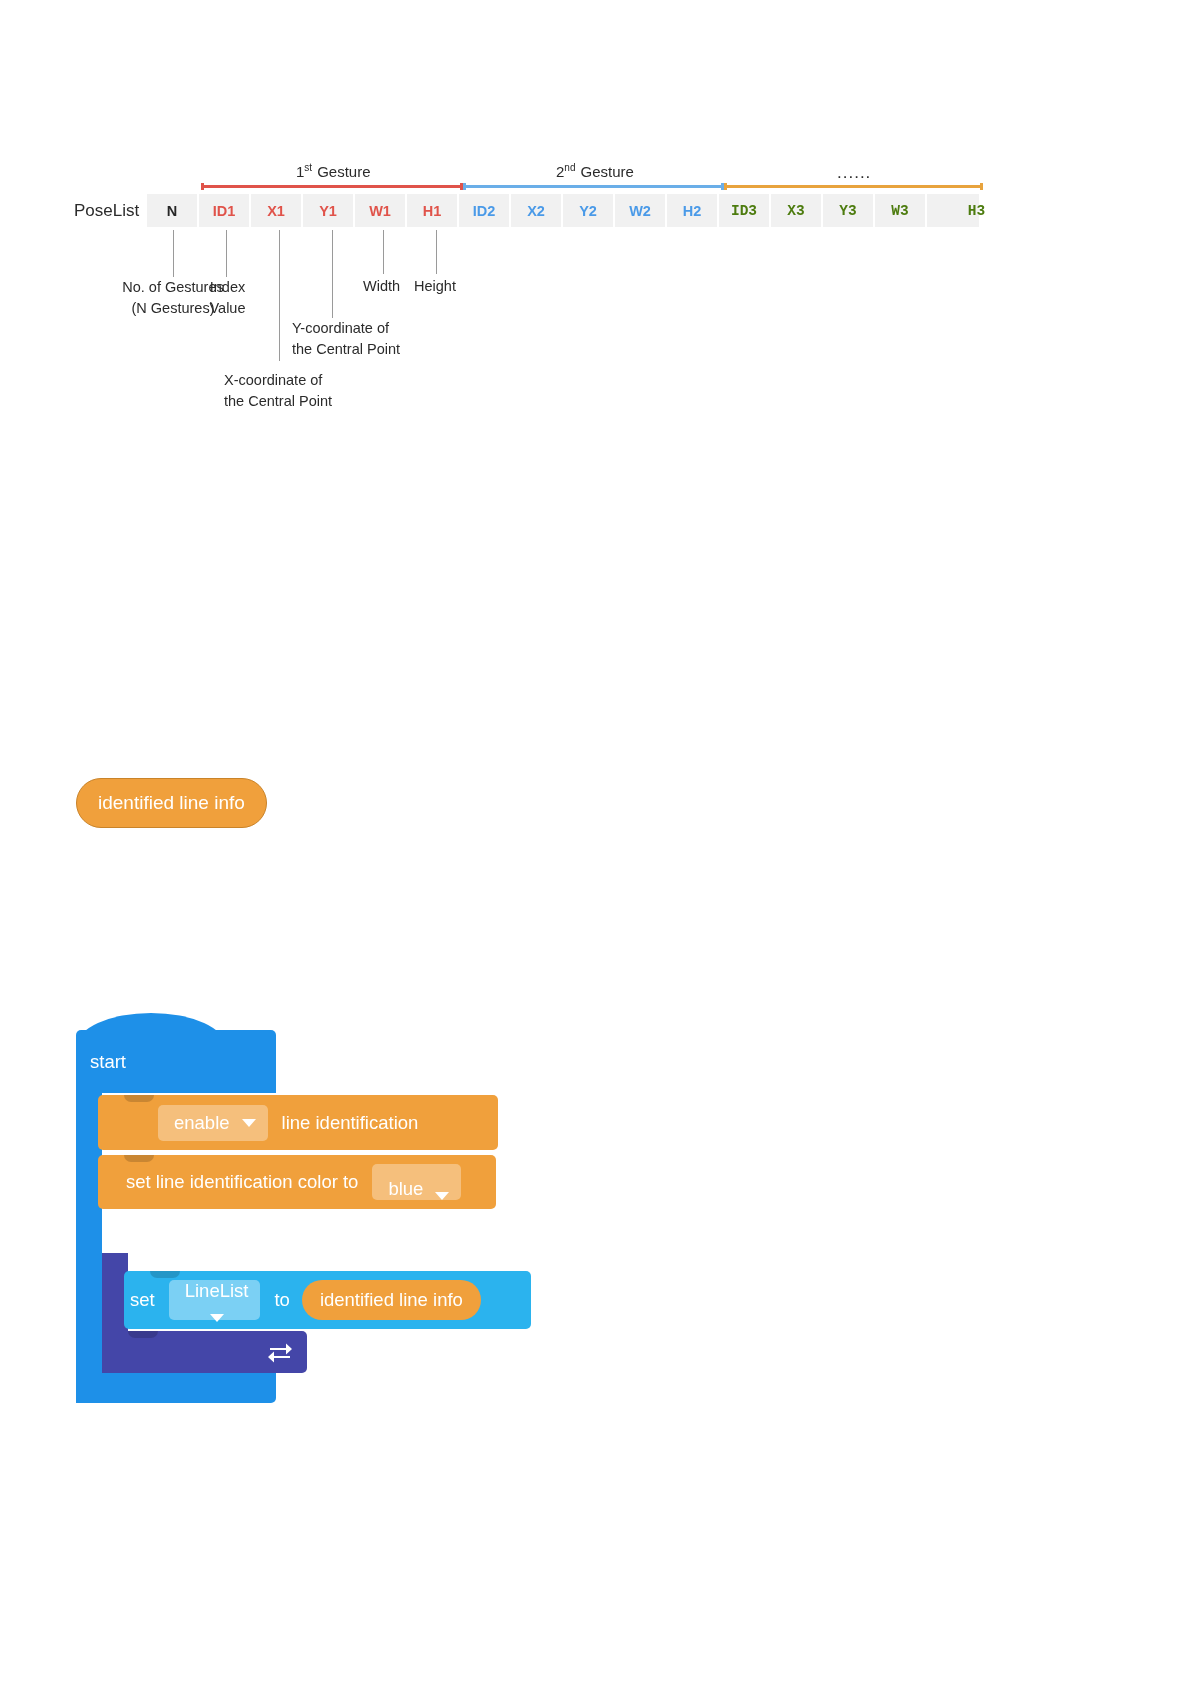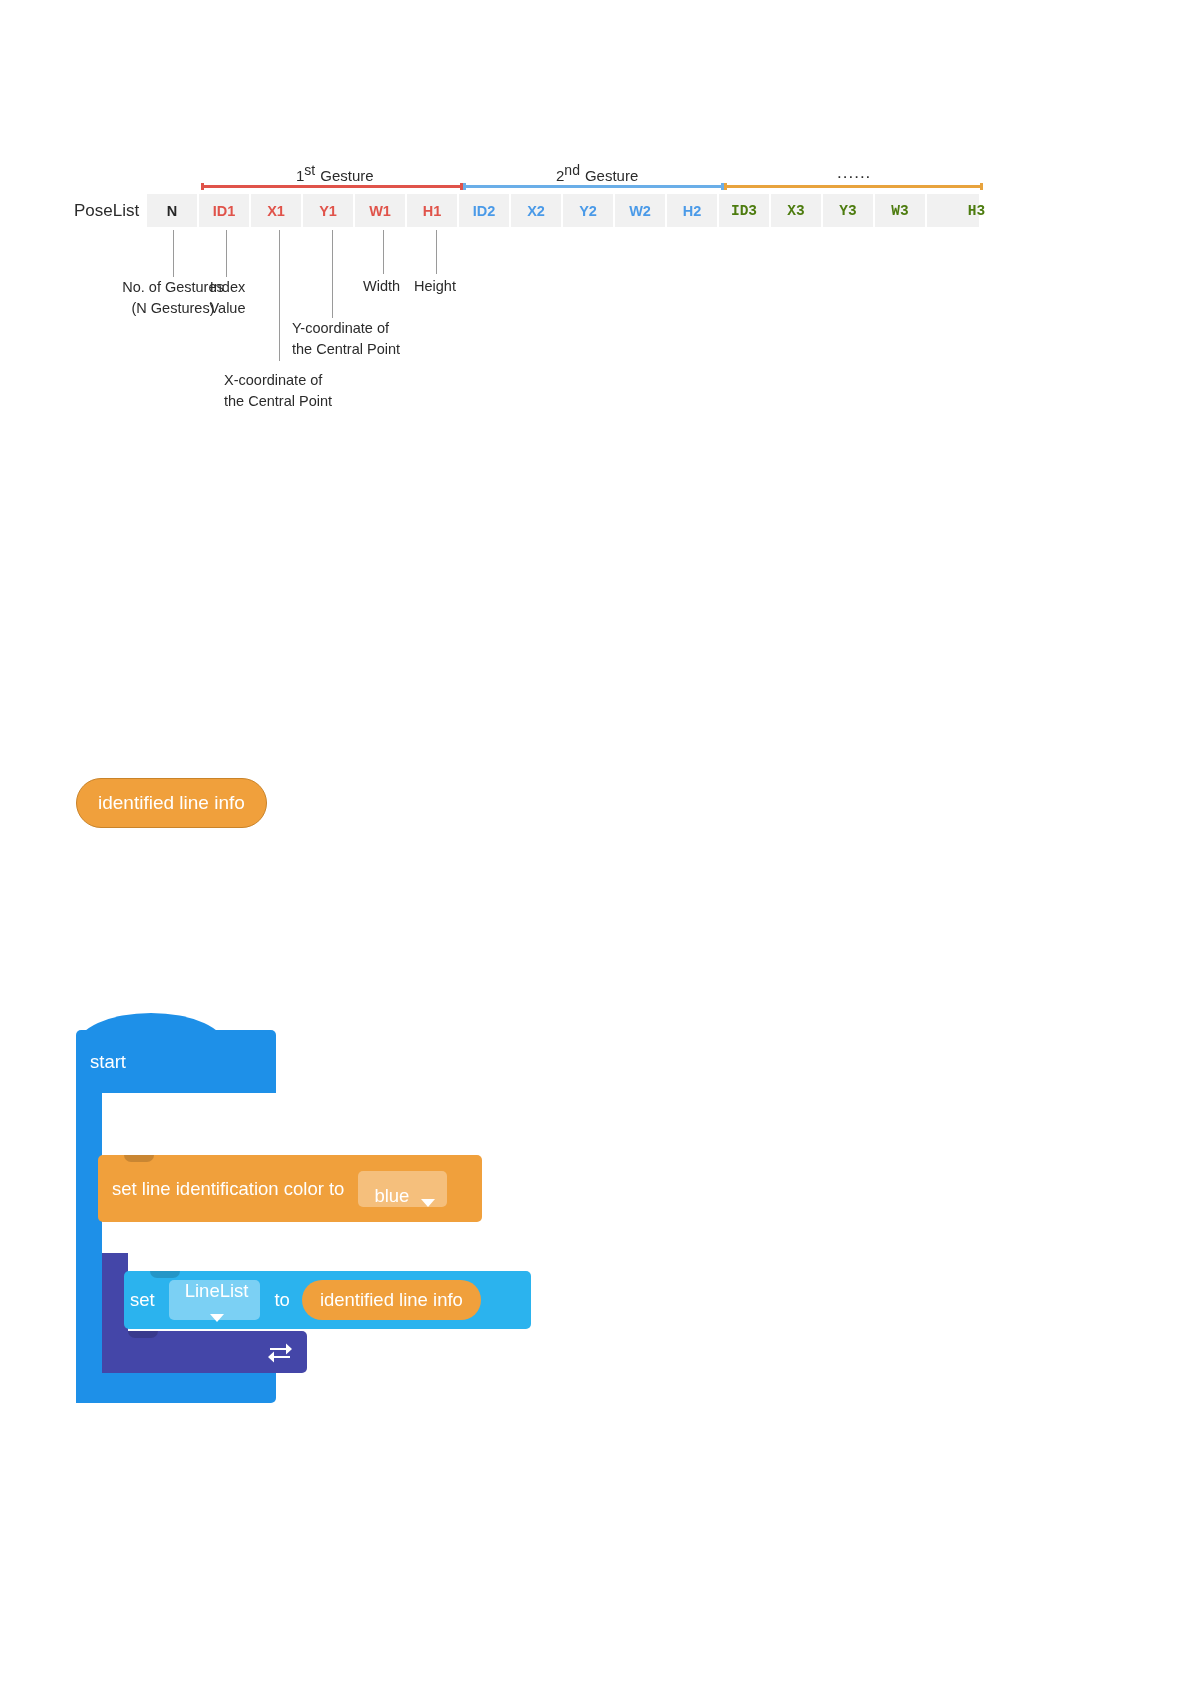--- a/index.html
+++ b/index.html
@@ -26,21 +26,21 @@
   }
 
   
   .span-label {
     position: absolute;
     font-size: 15px;
     color: #2b2b2b;
     white-space: nowrap;
   }
   .span-label sup {
-    font-size: 14px;
+    font-size: 10px;
     vertical-align: super;
   }
   .span-label .gap { display:inline-block; width:5px; }
 
   
   .span-rule {
     position: absolute;
     height: 3px;
   }
   .span-rule::before,
@@ -383,22 +383,29 @@
 
   <div id="start-spine"></div>
   <div id="start-foot"></div>
 
   <div id="start-block">
     <div class="hat-dome"></div>
     <div class="hat-body"></div>
     <div class="hat-label blk-text">start</div>
   </div>
 
-
-  <div class="stack orange-block" style="left:22px; top:142px; width:370px; height:67px; padding-left:14px;">
+  <div class="stack orange-block" style="left:22px; top:82px; width:340px; height:55px; padding-left:60px;">
+    <div class="dropdown dd-orange">
+      <span>enable</span>
+      <span class="caret"></span>
+    </div>
+    <span class="blk-text" style="margin-left:14px;">line identification</span>
+  </div>
+
+  <div class="stack orange-block" style="left:22px; top:142px; width:370px; height:54px; padding-left:28px;">
     <span class="blk-text">set line identification color to</span>
     <div class="dropdown dd-orange" style="margin-left:14px;align-items:flex-end;">
       <span>blue</span>
       <span class="caret"></span>
     </div>
   </div>
 
   <div id="always-spine"></div>
   <div id="always-foot">
     <svg id="loop-icon" viewBox="0 0 26 26">

